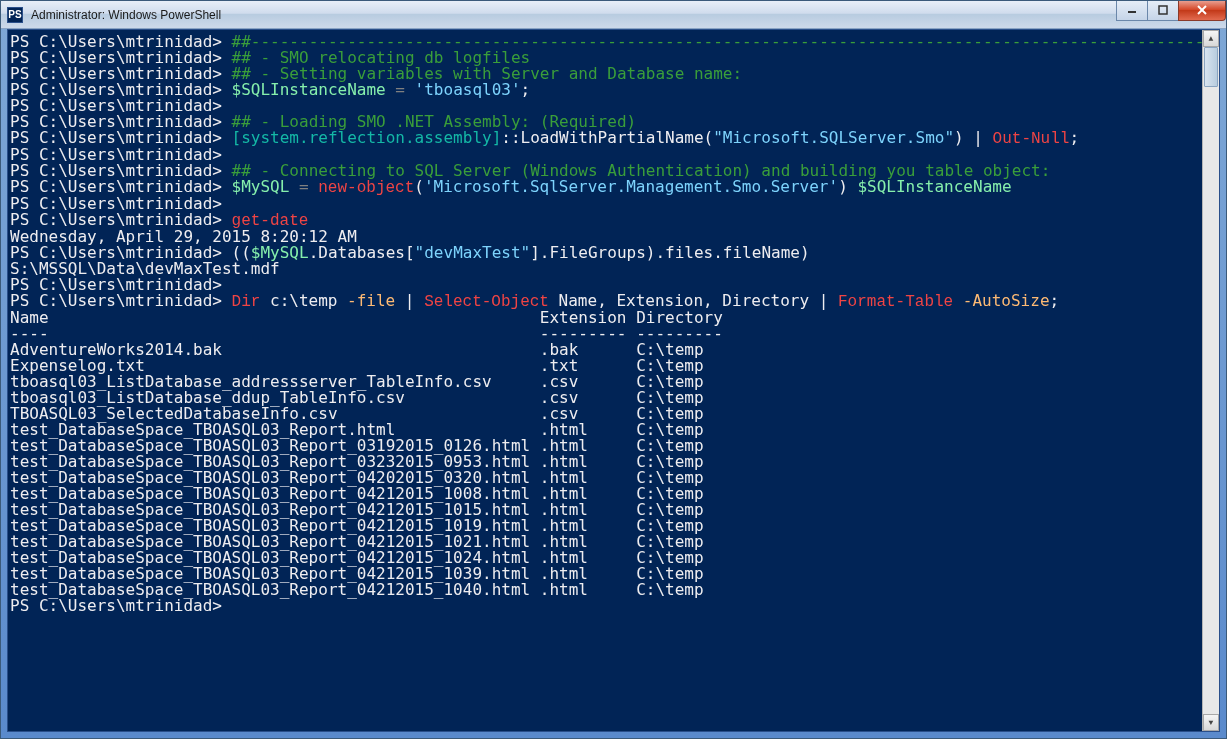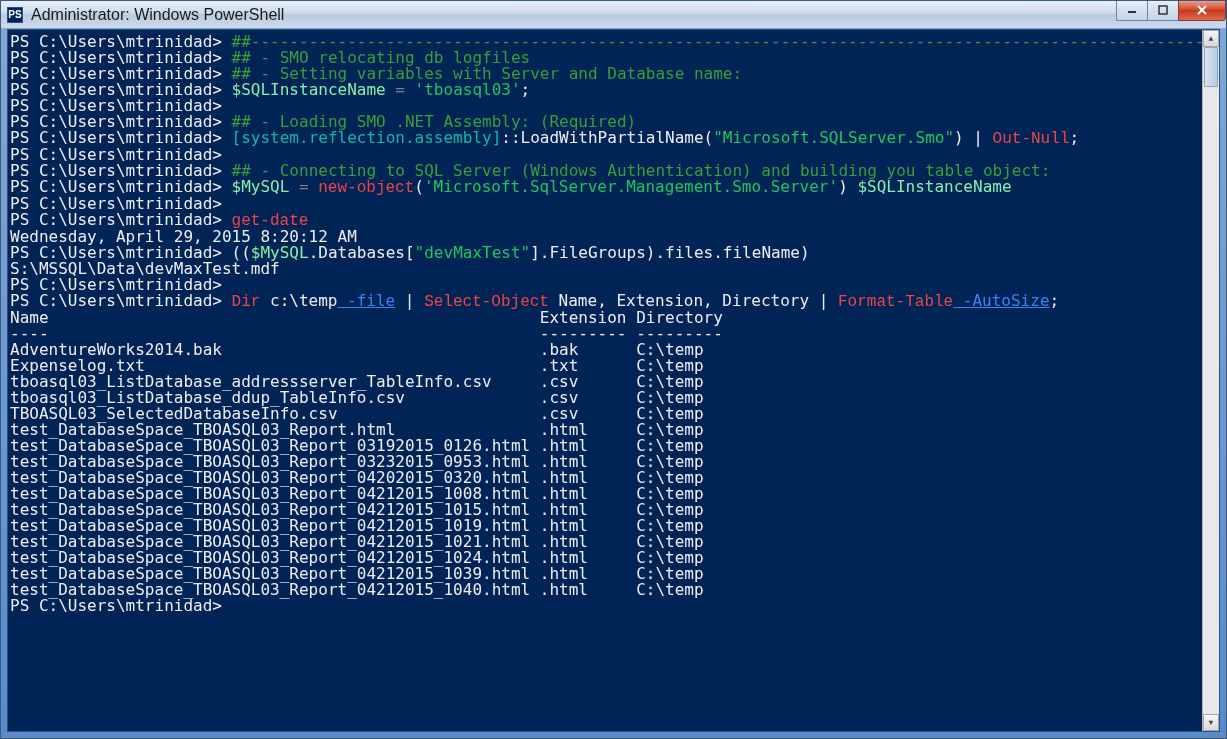--- a/index.html
+++ b/index.html
@@ -35,21 +35,21 @@
     justify-content: center;
     background: #012456;
     color: #fff;
     font-size: 10px;
     font-weight: bold;
     border: 1px solid #2a4f8a;
   }
   .titlebar-text {
     flex: 1;
     color: #1a1a1a;
-    font-size: 16px;
+    font-size: 12px;
     padding-left: 2px;
   }
   .win-buttons { display: flex; height: 20px; margin-top:-8px; }
   .win-btn {
     width: 32px;
     height: 20px;
     display: flex;
     align-items: center;
     justify-content: center;
     font-size: 10px;
@@ -110,22 +110,22 @@
     border:1px solid #8aa4c0; border-radius:1px;
   }
 
   
   .c-white  { color: #eeedf0; }
   .c-yellow { color: #ef4444; font-family: Liberation Mono, monospace; }
   .c-green  { color: #3a9e3a; }
   .c-teal   { color: #14b8a6; }
   .c-red    { color: #86efac; }
   .c-gray   { color: #808080; }
-  .c-dred   { color: #22c55e; }
-  .c-dgray  { color: #3b82f6; text-decoration: underline; }
+  .c-dred   { color: #7dd3fc; }
+  .c-dgray  { color: #fdba74; }
 </style>
 </head>
 <body>
 
 <div class="window">
 
   <div class="titlebar">
     <span class="titlebar-icon">PS</span>
     <span class="titlebar-text">Administrator: Windows PowerShell</span>
     <div class="win-buttons">

